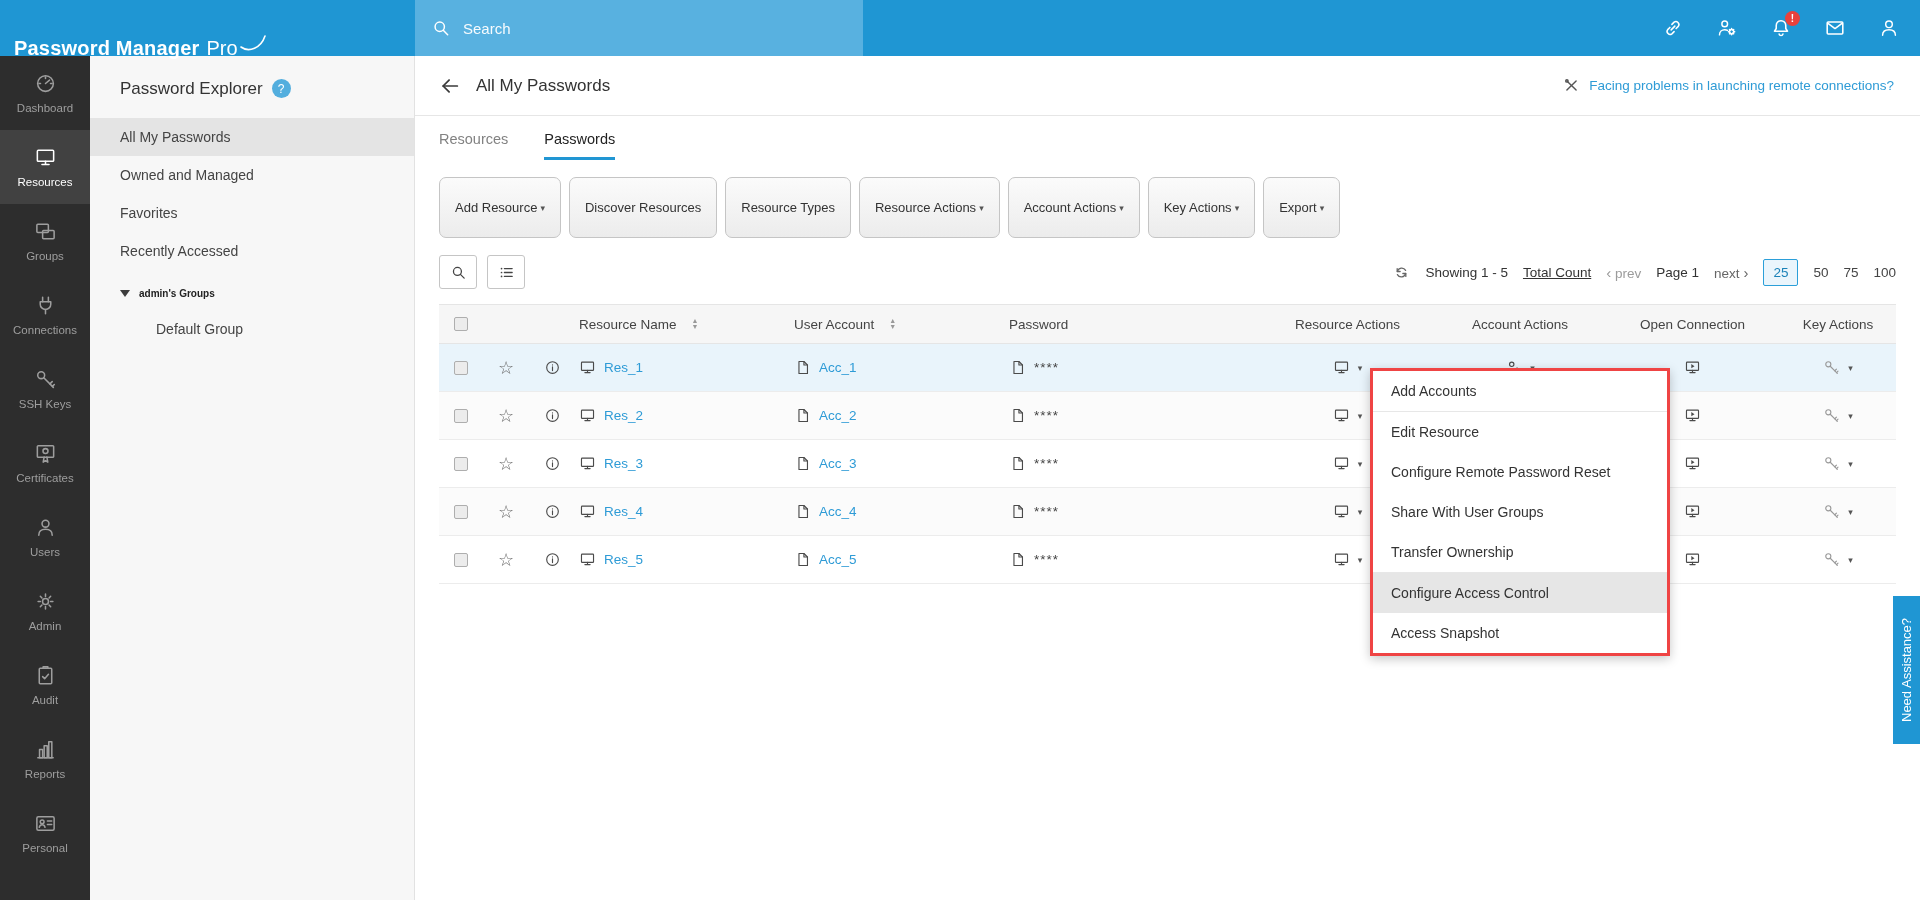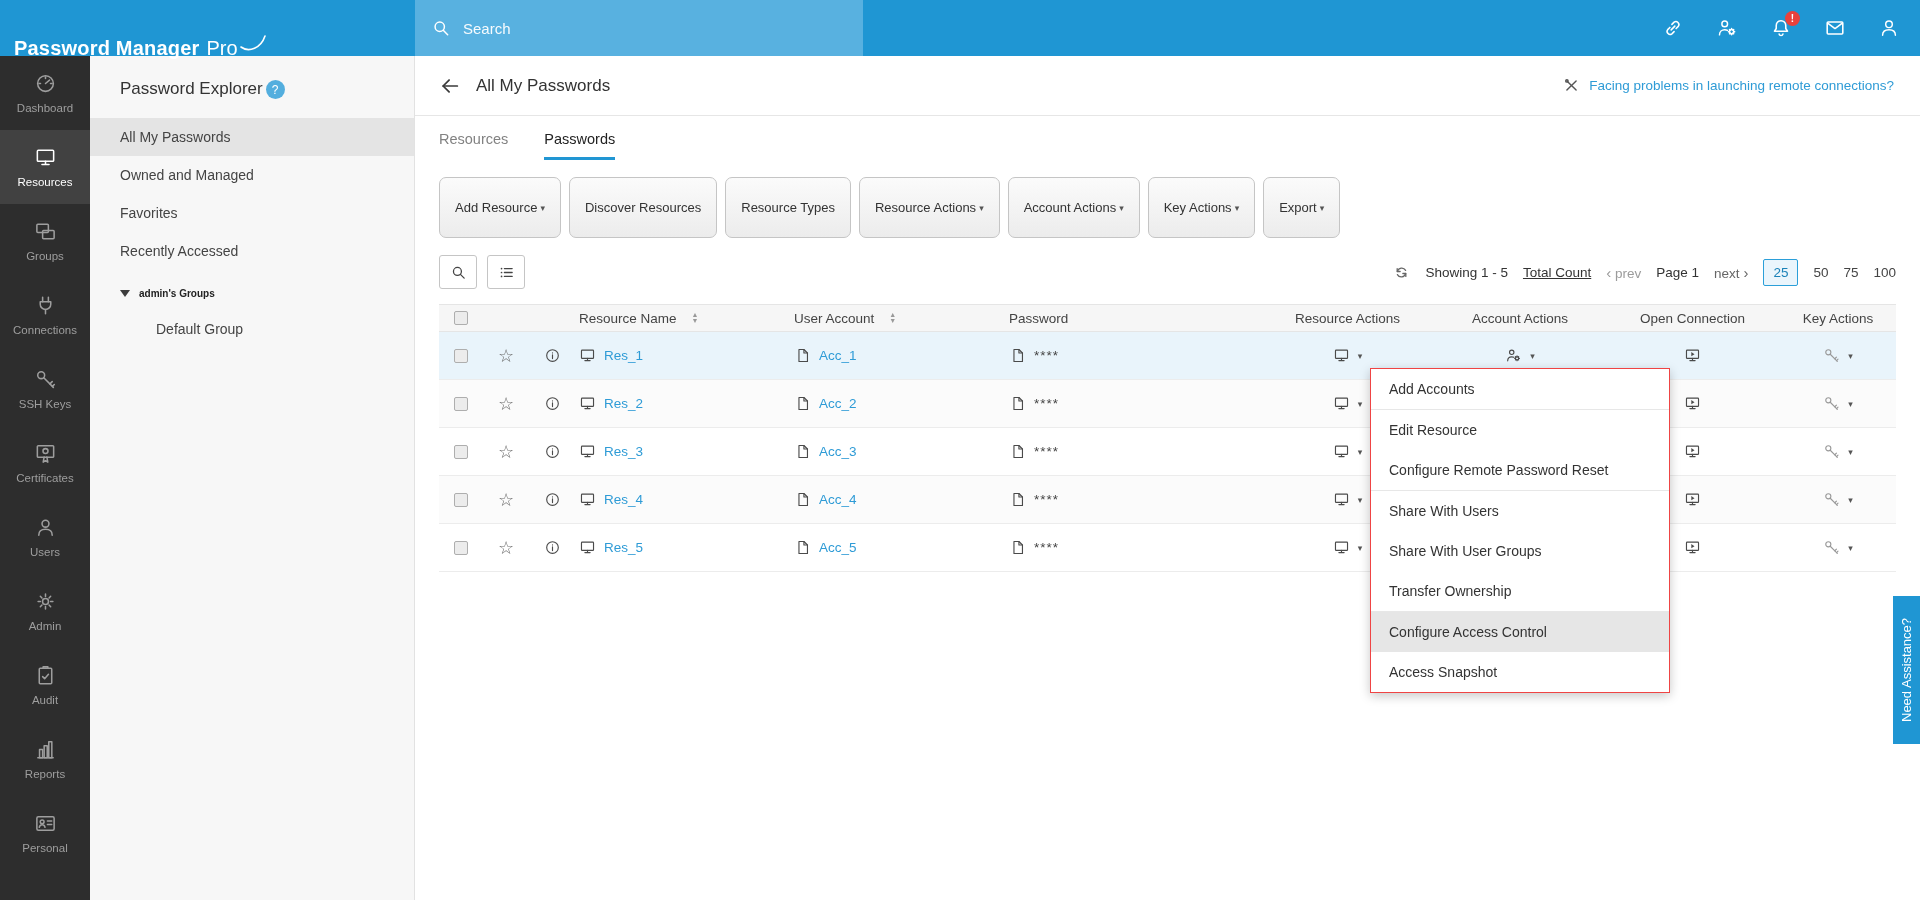--- a/index.html
+++ b/index.html
@@ -22,21 +22,21 @@
   .badge { position:absolute; top:-6px; right:-8px; min-width:15px; height:15px; border-radius:8px; background:#e8413c; color:#fff; font-size:10px; font-weight:bold; display:flex; align-items:center; justify-content:center; padding:0 3px; }
 
   
   .sidebar { position:absolute; top:56px; left:0; width:90px; bottom:0; background:#2d2d2d; z-index:50; }
   .side-item { height:74px; display:flex; flex-direction:column; align-items:center; justify-content:center; gap:7px; color:#9e9e9e; font-size:11.5px; cursor:pointer; }
   .side-item svg { width:23px; height:23px; }
   .side-item.active { background:#414141; color:#fff; }
 
   
   .explorer { position:absolute; top:56px; left:90px; width:325px; bottom:0; background:#f7f7f7; border-right:1px solid #e2e2e2; z-index:40; }
-  .exp-title { display:flex; align-items:flex-end; gap:3px; padding:23px 30px 19px 30px; font-size:17px; color:#333; }
+  .exp-title { display:flex; align-items:flex-start; gap:9px; padding:23px 30px 19px 30px; font-size:17px; color:#333; }
   .help-circle { width:19px; height:19px; border-radius:50%; background:#53aede; color:#fff; font-size:12px; display:flex; align-items:center; justify-content:center; cursor:pointer; flex:none; }
   .exp-item { padding:11px 30px; font-size:14px; color:#444; cursor:pointer; }
   .exp-item.selected { background:#e4e4e4; }
   .tree-node { display:flex; align-items:center; gap:9px; padding:12px 30px; font-size:10px; font-weight:bold; color:#222; margin-top:6px; cursor:pointer; }
   .tri-down { width:0; height:0; border-left:5px solid transparent; border-right:5px solid transparent; border-top:7px solid #3c3c3c; }
   .tree-child { padding:10px 30px 10px 66px; font-size:14px; color:#444; cursor:pointer; }
 
   
   .content { position:absolute; top:56px; left:415px; right:0; bottom:0; background:#fff; }
   .c-header { height:60px; display:flex; align-items:center; justify-content:space-between; padding:0 26px 0 24px; border-bottom:1px solid #e6e6e6; }
@@ -68,38 +68,38 @@
   .total-link { color:#333; text-decoration:underline; cursor:pointer; }
   .pv { color:#9b9b9b; cursor:pointer; }
   .nx { color:#666; cursor:pointer; }
   .chev { font-size:15px; }
   .size { color:#444; cursor:pointer; }
   .size.active { border:1px solid #2b9fd9; color:#1b82b8; background:#eaf5fc; padding:5px 9px; border-radius:2px; }
 
   
   .table { width:1457px; margin:15px 0 0 24px; }
   .thead, .trow { display:grid; grid-template-columns:44px 46px 46px 215px 215px 255px 175px 170px 175px 116px; align-items:center; }
-  .thead { height:28px; background:#f6f6f6; border-top:1px solid #e5e5e5; border-bottom:1px solid #e5e5e5; font-size:13.5px; color:#444; }
+  .thead { height:40px; background:#f6f6f6; border-top:1px solid #e5e5e5; border-bottom:1px solid #e5e5e5; font-size:13.5px; color:#444; }
   .trow { height:48px; border-bottom:1px solid #ececec; font-size:13.5px; }
   .trow.selected { background:#e9f4fb; }
   .trow:nth-child(odd):not(.selected) { background:#fbfbfb; }
   .cell { display:flex; align-items:center; gap:8px; padding:0 4px; min-width:0; }
   .center { justify-content:center; }
   .cb { width:14px; height:14px; border:1px solid #aeaeae; background:#ececec; border-radius:2px; display:inline-block; cursor:pointer; }
   .sort { display:inline-flex; flex-direction:column; margin-left:7px; font-size:7px; color:#999; line-height:6px; }
   .star-ic { font-size:18px; color:#6e6e6e; cursor:pointer; }
   .ri { width:17px; height:17px; color:#4a4a4a; flex:none; }
   .ri svg { width:17px; height:17px; }
   .ri.lite { color:#999; }
   .rlink { color:#2e9bd6; cursor:pointer; }
   .pwd { color:#444; letter-spacing:1px; }
   .acell { cursor:pointer; }
 
   
-  .menu { position:absolute; left:1370px; top:368px; width:300px; background:#fff; border:1px solid #ef4444; box-shadow:0 3px 10px rgba(0,0,0,.22); z-index:80; }
+  .menu { position:absolute; left:1370px; top:368px; width:300px; background:#fff; border:3px solid #ef4444; box-shadow:0 3px 10px rgba(0,0,0,.22); z-index:80; }
   .menu-item { padding:12px 18px; font-size:14px; color:#333; cursor:pointer; }
   .menu-item.sep { border-top:1px solid #e7e7e7; }
   .menu-item.highlight { background:#e6e6e6; }
 
   
   .assist { position:absolute; right:0; top:596px; width:27px; height:148px; background:#1f96d3; color:#fff;
             display:flex; align-items:center; justify-content:center; font-size:13px;
             writing-mode:vertical-rl; transform:rotate(180deg); cursor:pointer; z-index:70; }
 </style>
 </head>
@@ -782,20 +782,19 @@
           <span class="caret">▾</span>
         </div>
     </div>
   </div>
 </div>
 
 <div class="menu">
   <div class="menu-item">Add Accounts</div>
   <div class="menu-item sep">Edit Resource</div>
   <div class="menu-item">Configure Remote Password Reset</div>
-  <div class="menu-item sep">Share With Users</div>
   <div class="menu-item">Share With User Groups</div>
   <div class="menu-item">Transfer Ownership</div>
   <div class="menu-item sep highlight">Configure Access Control</div>
   <div class="menu-item">Access Snapshot</div>
 </div>
 
 <div class="assist">Need Assistance?</div>
 
 </body></html>

